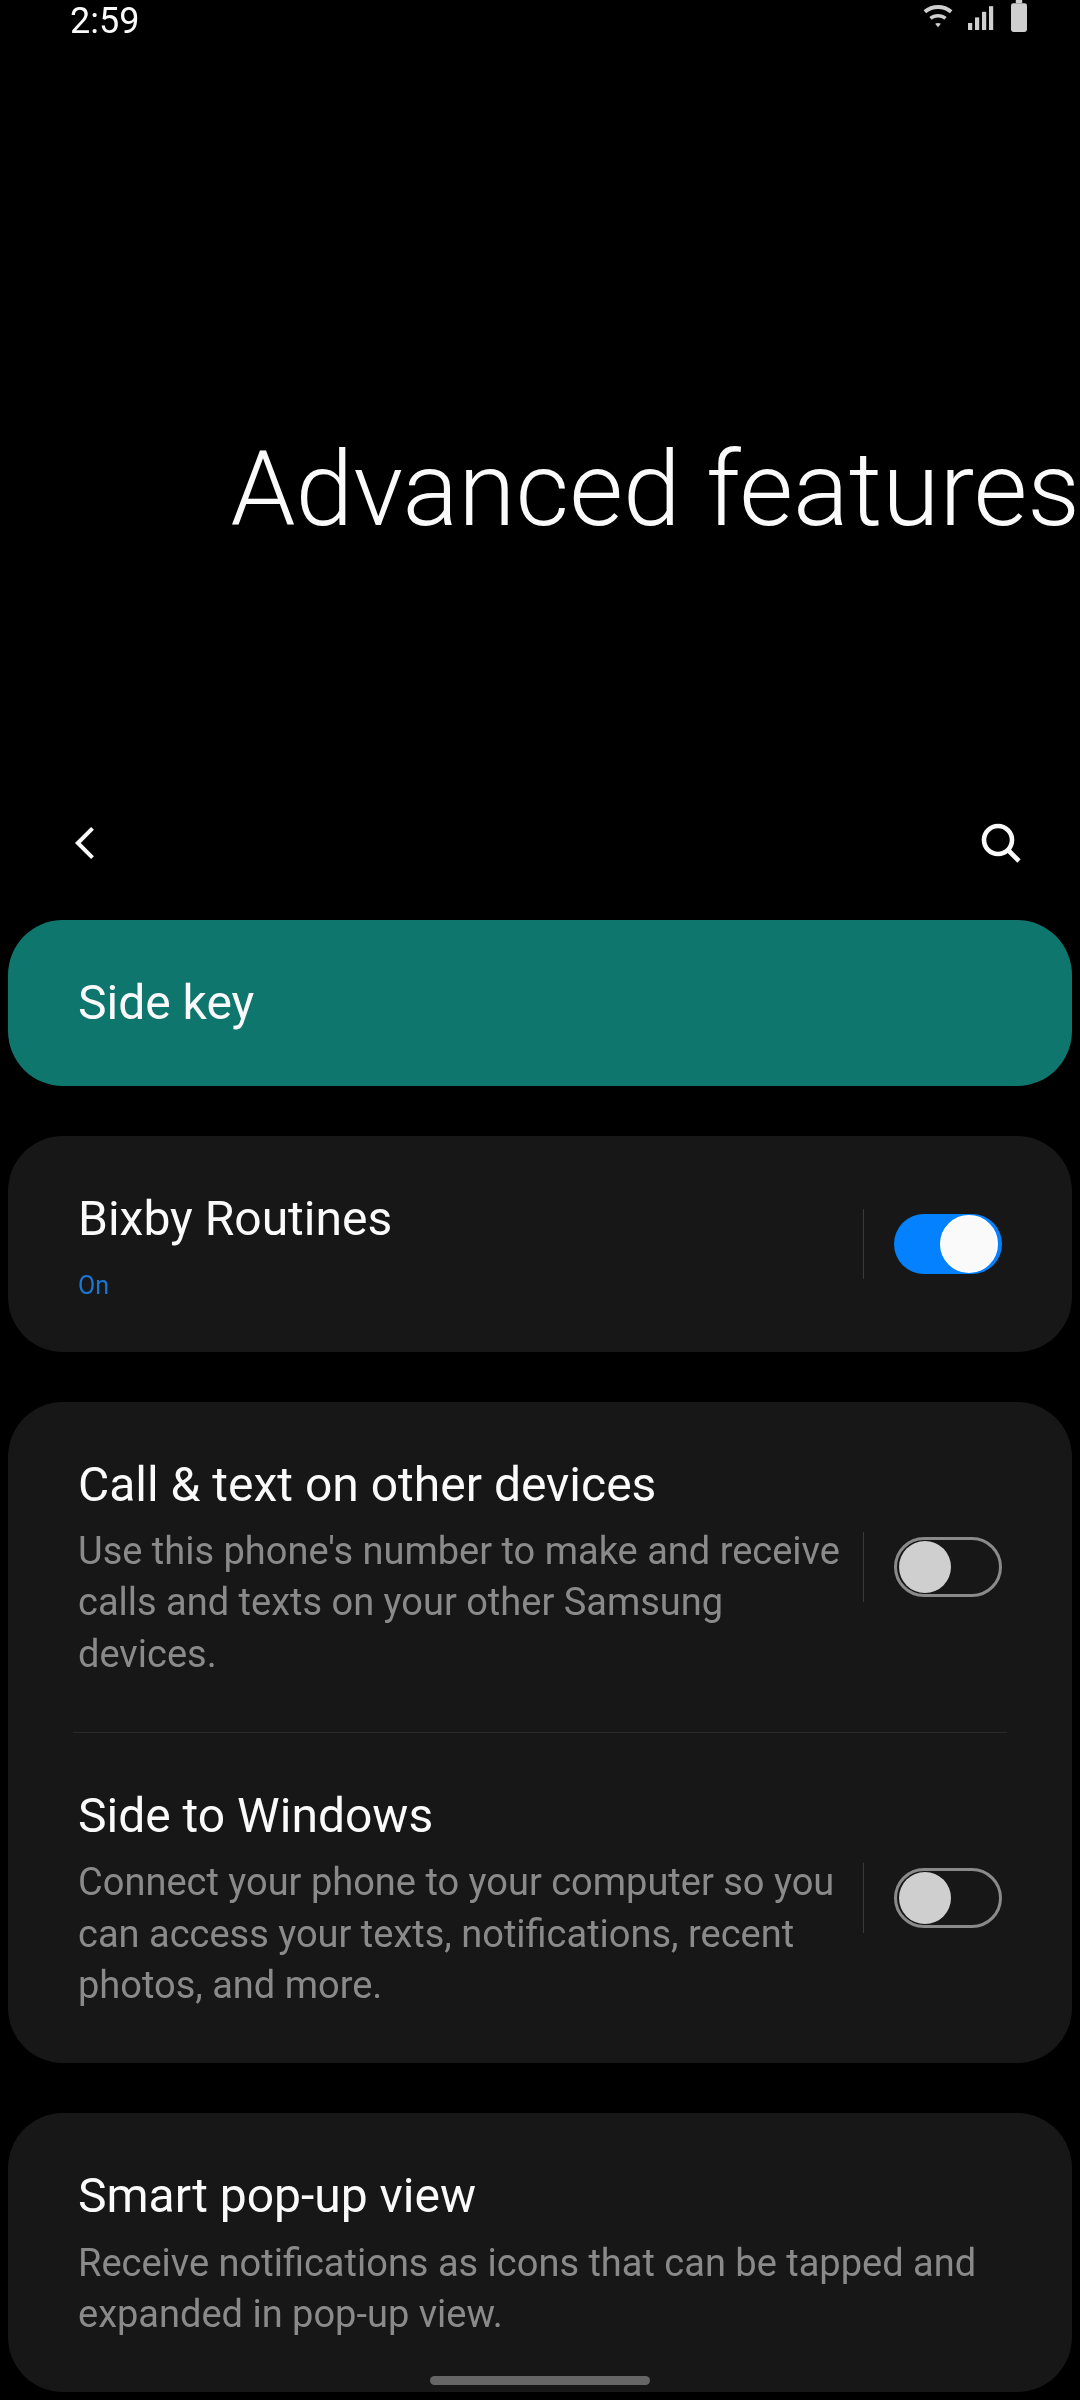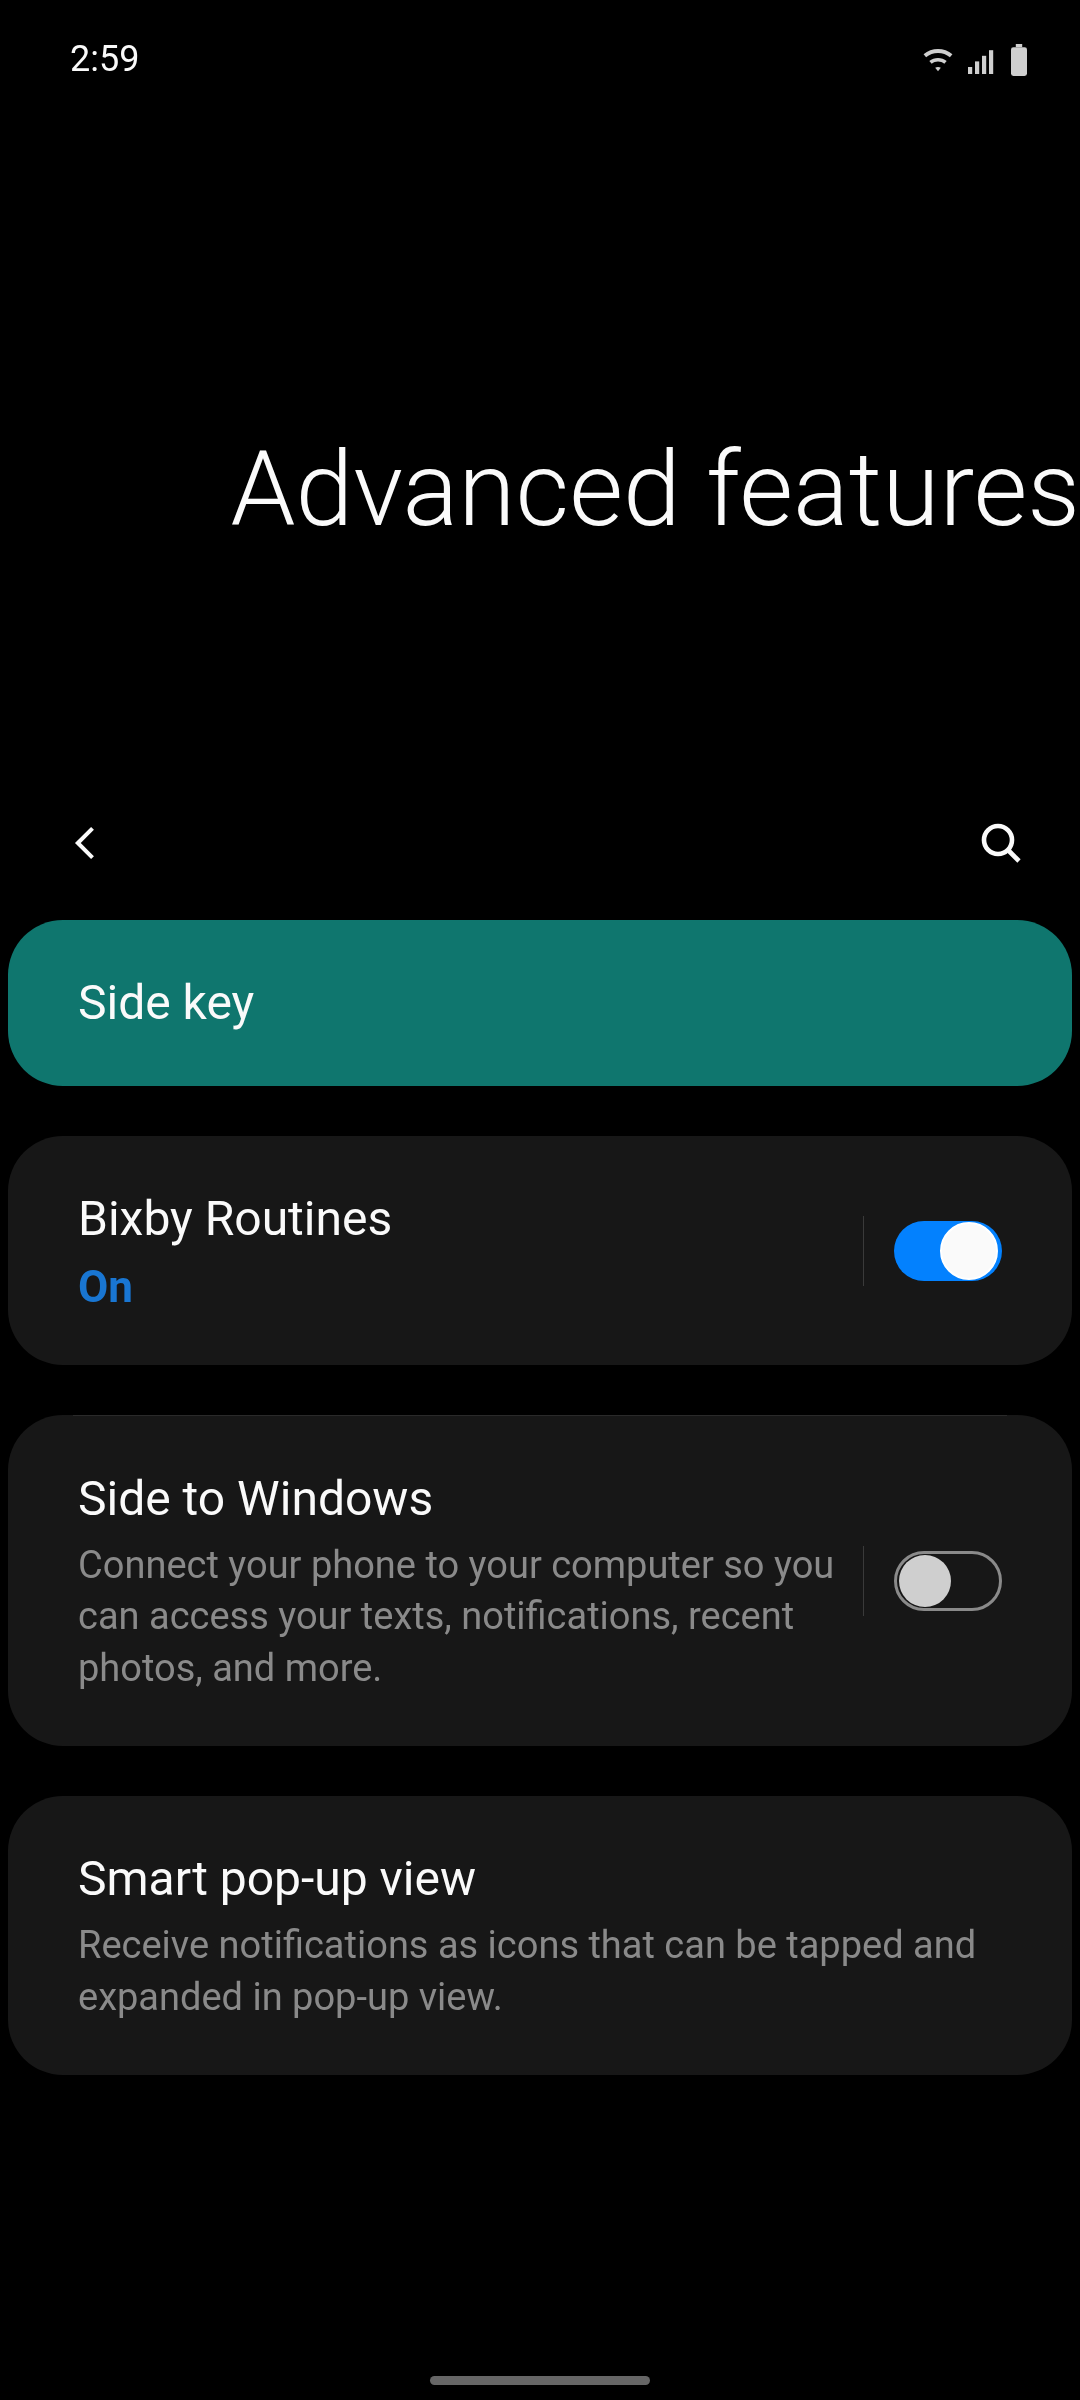--- a/index.html
+++ b/index.html
@@ -13,21 +13,21 @@
       background: #000000;
       font-family: -apple-system, BlinkMacSystemFont, 'Segoe UI', Roboto, sans-serif;
       color: #fafafa;
       overflow: hidden;
       position: relative;
     }
     .status-bar {
       height: 80px;
       display: flex;
       justify-content: space-between;
-      align-items: flex-end;
+      align-items: flex-start;
       padding: 0 51px 0 70px;
     }
     .status-time {
       font-size: 36px;
       font-weight: 400;
       color: #fafafa;
     }
     .status-icons {
       display: flex;
       align-items: center;
@@ -82,24 +82,23 @@
       color: #fafafa;
       line-height: 1.3;
     }
     .list-item-subtitle {
       font-size: 38px;
       color: #8a8a8a;
       line-height: 1.35;
       margin-top: 10px;
     }
     .list-item-status {
-      font-size: 44px;
+      font-size: 25px;
       color: #1976d2;
-      margin-top: 10px;
-      font-weight: bold;
+      margin-top: 20px;
     }
     .divider-wrap {
       display: flex;
       align-items: center;
     }
     .vertical-divider {
       width: 1px;
       height: 70px;
       background: #3a3a3a;
       margin-right: 30px;
@@ -222,33 +221,45 @@
       <div class="divider-wrap">
         <div class="vertical-divider"></div>
         <div class="toggle on">
           <div class="toggle-thumb"></div>
         </div>
       </div>
     </div>
   </div>
 
   <div class="card">
-    <div class="hr-divider"></div>
-    <div class="list-item">
-      <div class="list-item-content">
-        <div class="list-item-title">Side to Windows</div>
-        <div class="list-item-subtitle">Connect your phone to your computer so you can access your texts, notifications, recent photos, and more.</div>
+    <div class="list-item">
+      <div class="list-item-content">
+        <div class="list-item-title">Call &amp; text on other devices</div>
+        <div class="list-item-subtitle">Use this phone's number to make and receive calls and texts on your other Samsung devices.</div>
       </div>
       <div class="divider-wrap">
         <div class="vertical-divider"></div>
         <div class="toggle off">
           <div class="toggle-thumb"></div>
         </div>
       </div>
     </div>
+    <div class="hr-divider"></div>
+    <div class="list-item">
+      <div class="list-item-content">
+        <div class="list-item-title">Side to Windows</div>
+        <div class="list-item-subtitle">Connect your phone to your computer so you can access your texts, notifications, recent photos, and more.</div>
+      </div>
+      <div class="divider-wrap">
+        <div class="vertical-divider"></div>
+        <div class="toggle off">
+          <div class="toggle-thumb"></div>
+        </div>
+      </div>
+    </div>
   </div>
 
   <div class="card">
     <div class="list-item">
       <div class="list-item-content">
         <div class="list-item-title">Smart pop-up view</div>
         <div class="list-item-subtitle">Receive notifications as icons that can be tapped and expanded in pop-up view.</div>
       </div>
     </div>
   </div>

